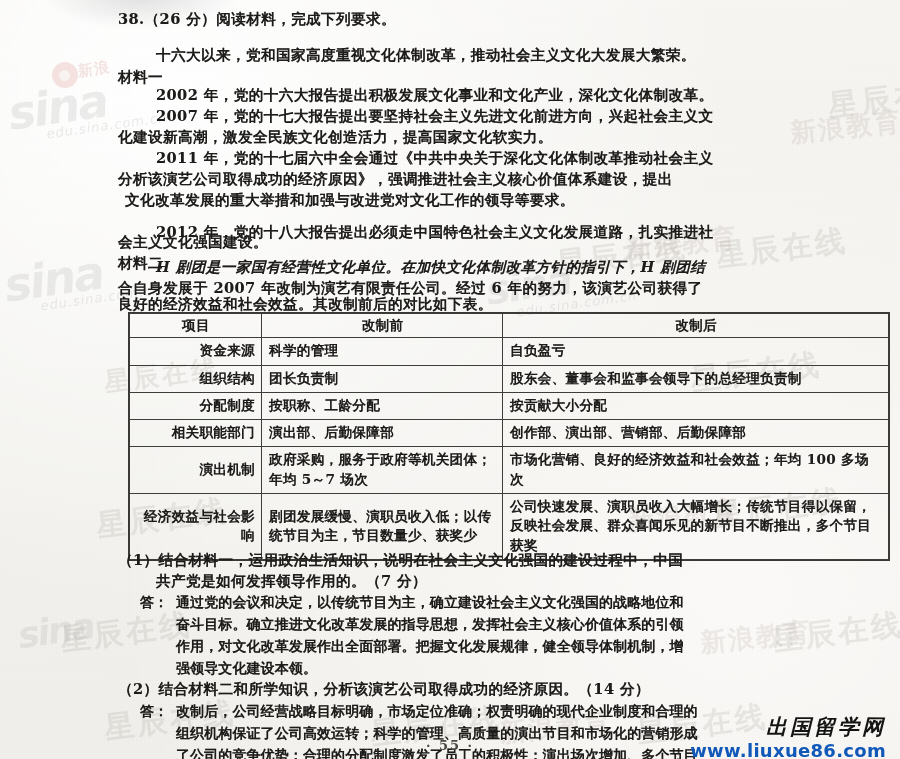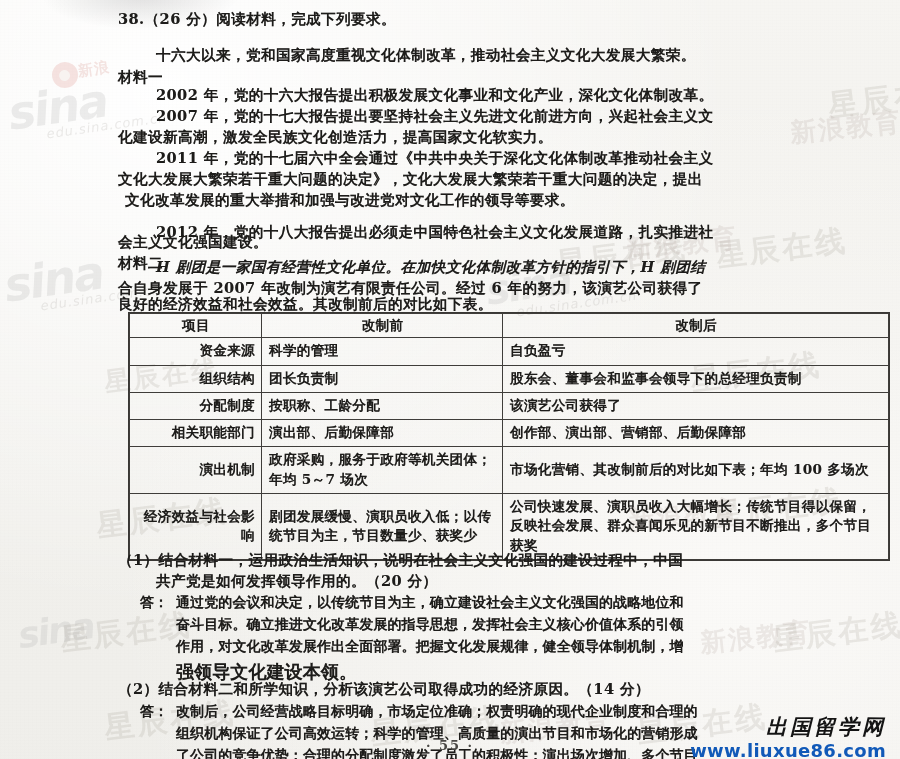--- a/index.html
+++ b/index.html
@@ -245,21 +245,21 @@
     <div class="line" style="left:118px; top:10px;">38.（26 分）阅读材料，完成下列要求。</div>
 
     <div class="line" style="left:156px; top:46px;">十六大以来，党和国家高度重视文化体制改革，推动社会主义文化大发展大繁荣。</div>
 
     <div class="line" style="left:118px; top:68px;">材料一</div>
 
     <div class="line" style="left:156px; top:86px;">2002 年，党的十六大报告提出积极发展文化事业和文化产业，深化文化体制改革。</div>
     <div class="line" style="left:156px; top:107px;">2007 年，党的十七大报告提出要坚持社会主义先进文化前进方向，兴起社会主义文</div>
     <div class="line" style="left:118px; top:128px;">化建设新高潮，激发全民族文化创造活力，提高国家文化软实力。</div>
     <div class="line" style="left:156px; top:149px;">2011 年，党的十七届六中全会通过《中共中央关于深化文化体制改革推动社会主义</div>
-    <div class="line" style="left:118px; top:170px;">文化大发展大繁荣若干重大问题的决定》，文化大发展大繁荣若干重大问题的决定，提出</div>
+    <div class="line" style="left:118px; top:170px;">分析该演艺公司取得成功的经济原因》，强调推进社会主义核心价值体系建设，提出</div>
     <div class="line" style="left:118px; top:191px;margin-left:7px;">文化改革发展的重大举措和加强与改进党对文化工作的领导等要求。</div>
     <div class="line" style="left:156px; top:223px;">2012 年，党的十八大报告提出必须走中国特色社会主义文化发展道路，扎实推进社</div>
     <div class="line" style="left:118px; top:233px;">会主义文化强国建设。</div>
 
     <div class="line" style="left:118px; top:254px;">材料二</div>
 
     <div class="line" style="left:156px; top:258px;font-style:italic;">H 剧团是一家国有经营性文化单位。在加快文化体制改革方针的指引下，H 剧团结</div>
     <div class="line" style="left:118px; top:279px;">合自身发展于 2007 年改制为演艺有限责任公司。经过 6 年的努力，该演艺公司获得了</div>
     <div class="line" style="left:118px; top:295px;">良好的经济效益和社会效益。其改制前后的对比如下表。</div>
 
@@ -277,49 +277,49 @@
             <td class="c2">自负盈亏</td>
           </tr>
           <tr>
             <td class="c0">组织结构</td>
             <td class="c1">团长负责制</td>
             <td class="c2">股东会、董事会和监事会领导下的总经理负责制</td>
           </tr>
           <tr>
             <td class="c0">分配制度</td>
             <td class="c1">按职称、工龄分配</td>
-            <td class="c2">该演艺公司获得了</td>
+            <td class="c2">按贡献大小分配</td>
           </tr>
           <tr>
             <td class="c0">相关职能部门</td>
             <td class="c1">演出部、后勤保障部</td>
             <td class="c2">创作部、演出部、营销部、后勤保障部</td>
           </tr>
           <tr>
             <td class="c0">演出机制</td>
             <td class="c1">政府采购，服务于政府等机关团体；年均 5～7 场次</td>
-            <td class="c2">市场化营销、其改制前后的对比如下表；年均 100 多场次</td>
+            <td class="c2">市场化营销、良好的经济效益和社会效益；年均 100 多场次</td>
           </tr>
           <tr>
             <td class="c0 cellspread">经济效益与社会影响</td>
             <td class="c1">剧团发展缓慢、演职员收入低；以传统节目为主，节目数量少、获奖少</td>
             <td class="c2">公司快速发展、演职员收入大幅增长；传统节目得以保留，反映社会发展、群众喜闻乐见的新节目不断推出，多个节目获奖</td>
           </tr>
         </tbody>
       </table>
     </div>
 
     <div class="line" style="left:118px; top:551px;">（1）结合材料一，运用政治生活知识，说明在社会主义文化强国的建设过程中，中国</div>
-    <div class="line" style="left:156px; top:572px;">共产党是如何发挥领导作用的。（20 分）</div>
+    <div class="line" style="left:156px; top:572px;">共产党是如何发挥领导作用的。（7 分）</div>
 
     <div class="line sans" style="left:140px; top:594px; font-size:14px;">答：</div>
     <div class="line sans" style="left:176px; top:594px; font-size:14px;">通过党的会议和决定，以传统节目为主，确立建设社会主义文化强国的战略地位和</div>
     <div class="line sans" style="left:176px; top:616px; font-size:14px;">奋斗目标。确立推进文化改革发展的指导思想，发挥社会主义核心价值体系的引领</div>
     <div class="line sans" style="left:176px; top:638px; font-size:14px;">作用，对文化改革发展作出全面部署。把握文化发展规律，健全领导体制机制，增</div>
-    <div class="line sans" style="left:176px; top:660px; font-size:18px;">强领导文化建设本领。</div>
+    <div class="line sans" style="left:176px; top:660px; font-size:14px;">强领导文化建设本领。</div>
 
     <div class="line" style="left:118px; top:680px;">（2）结合材料二和所学知识，分析该演艺公司取得成功的经济原因。（14 分）</div>
 
     <div class="line sans" style="left:140px; top:703px; font-size:14px;">答：</div>
     <div class="line sans" style="left:176px; top:703px; font-size:14px;">改制后，公司经营战略目标明确，市场定位准确；权责明确的现代企业制度和合理的</div>
     <div class="line sans" style="left:176px; top:725px; font-size:14px;">组织机构保证了公司高效运转；科学的管理、高质量的演出节目和市场化的营销形成</div>
     <div class="line sans" style="left:176px; top:747px; font-size:14px;">了公司的竞争优势；合理的分配制度激发了员工的积极性；演出场次增加、多个节目</div>
 
     <div class="pagenum">· 55 ·</div>
 

